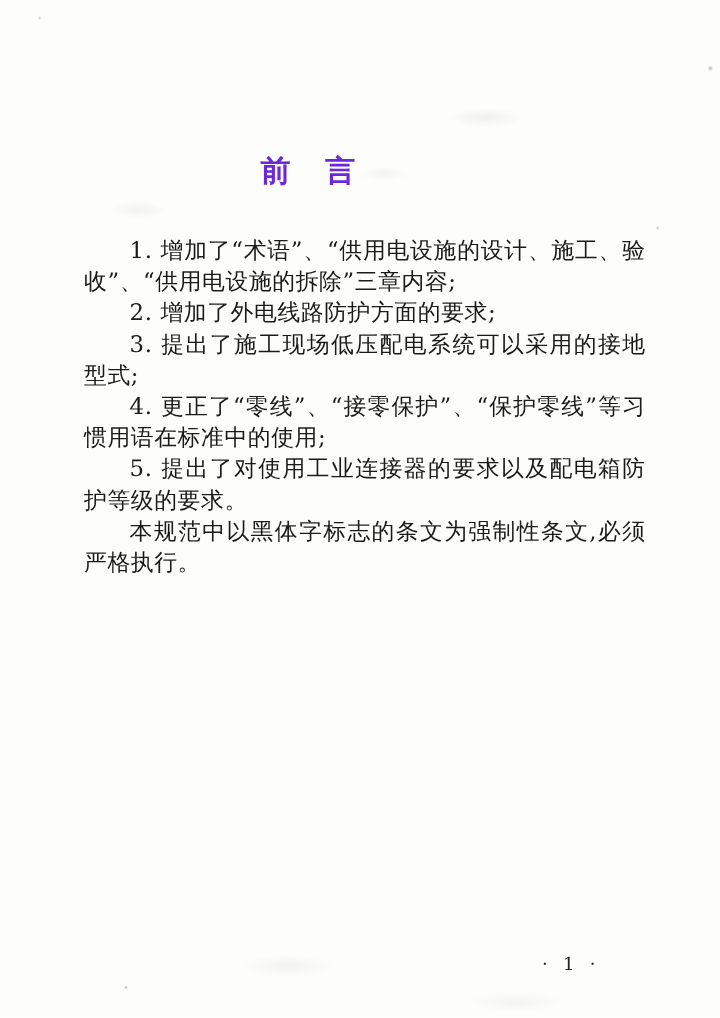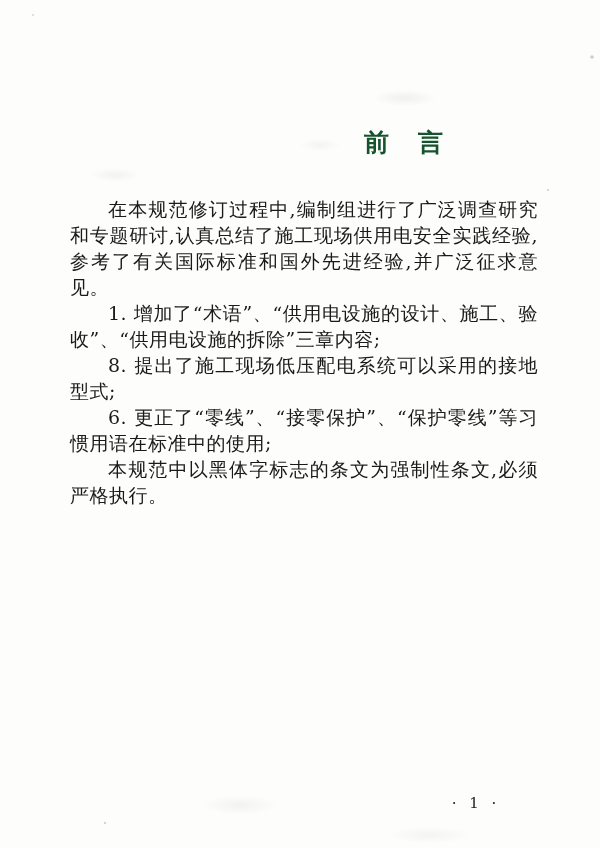--- a/index.html
+++ b/index.html
@@ -32,27 +32,27 @@
       radial-gradient(circle 2px at 548px 190px, rgba(40,40,40,0.30), transparent 80%),
       radial-gradient(circle 2px at 105px 823px, rgba(40,40,40,0.35), transparent 80%),
       radial-gradient(circle 2px at 33px  15px,  rgba(40,40,40,0.25), transparent 80%);
   }
   .title {
     position: absolute;
     top: 126px;
     left: 70px;
     width: 375px;
     margin: 0;
-    text-align: right;
+    text-align: center;
     font-family: "DejaVu Sans", "Liberation Sans", sans-serif;
     font-weight: bold;
     font-size: 25px;
     letter-spacing: 2px;
     white-space: pre;
-    color: #14532d;
+    color: #6d28d9;
   }
   .content {
     position: absolute;
     top: 196px;
     left: 70px;
     width: 468px;
     font-size: 19px;
     line-height: 26px;
     text-align: justify;
     letter-spacing: 0.5px;
@@ -74,23 +74,24 @@
   }
 </style>
 </head>
 <body>
 
 <div class="page">
 
   <h1 class="title">前　言</h1>
 
   <div class="content">
-    <p>在本规范修订过程中,编制组进行了广泛调查研究和专题研讨,认真总结了施工现场供用电安全实践经验,参考了有关国际标准和国外先进经验,并广泛征求意见。</p>
     <p>1. 增加了“术语”、“供用电设施的设计、施工、验收”、“供用电设施的拆除”三章内容;</p>
-    <p>8. 提出了施工现场低压配电系统可以采用的接地型式;</p>
-    <p>6. 更正了“零线”、“接零保护”、“保护零线”等习惯用语在标准中的使用;</p>
+    <p>2. 增加了外电线路防护方面的要求;</p>
+    <p>3. 提出了施工现场低压配电系统可以采用的接地型式;</p>
+    <p>4. 更正了“零线”、“接零保护”、“保护零线”等习惯用语在标准中的使用;</p>
+    <p>5. 提出了对使用工业连接器的要求以及配电箱防护等级的要求。</p>
     <p>本规范中以黑体字标志的条文为强制性条文,必须严格执行。</p>
 
   </div>
 
   <div class="page-number">· 1 ·</div>
 
 </div>
 
 </body></html>

